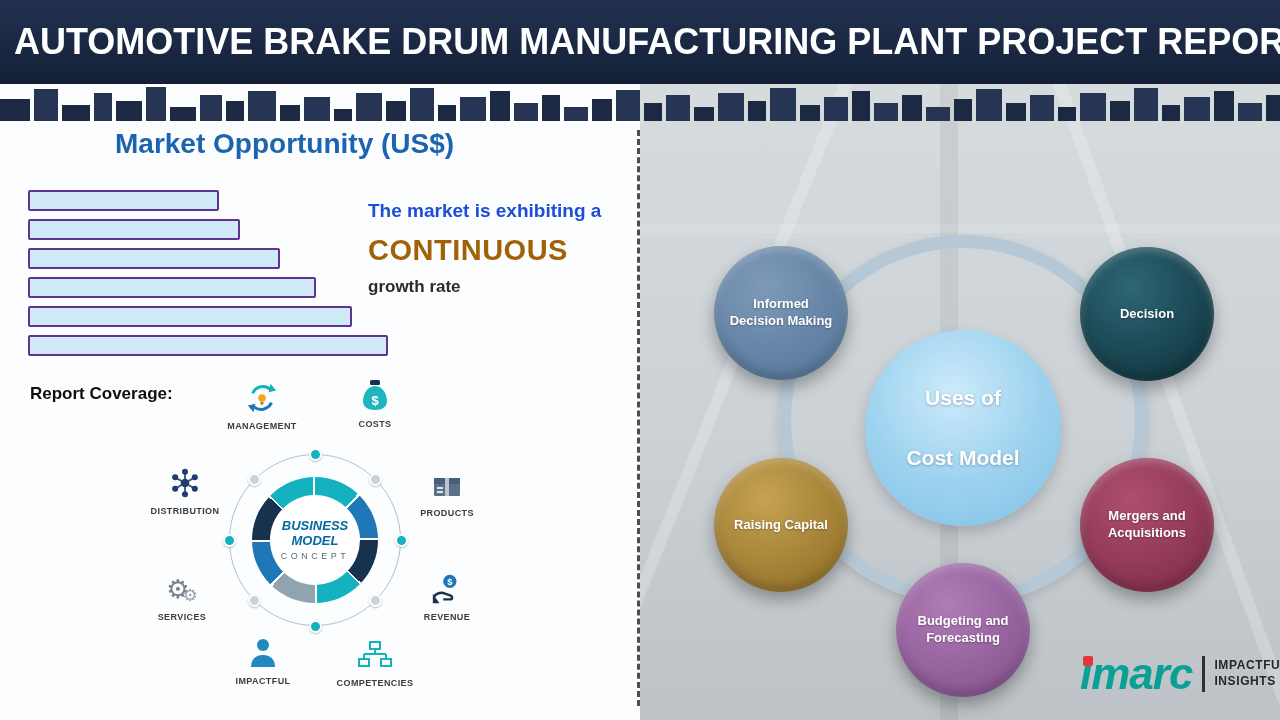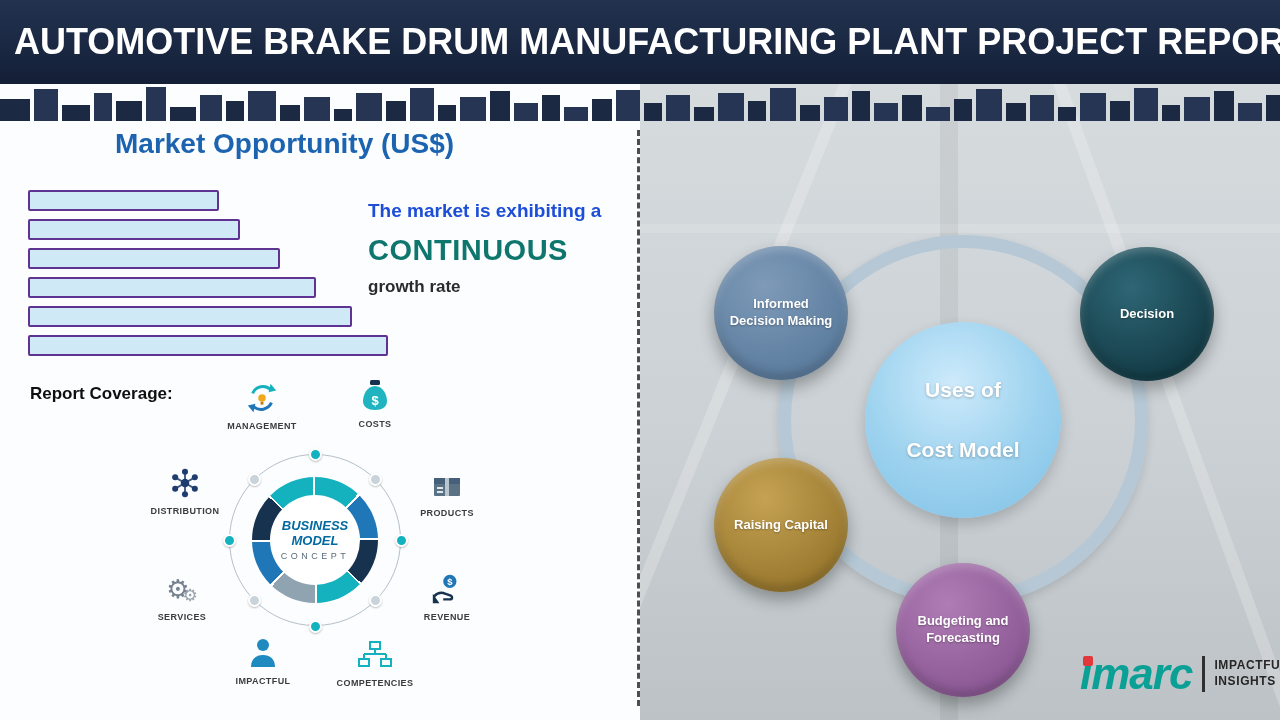--- a/index.html
+++ b/index.html
@@ -29,21 +29,21 @@
     border-left:3px dashed #4e4e4e; z-index:4; }
 
   
   .market-title { position:absolute; left:115px; top:44px; font-size:28px; font-weight:bold; color:#1c64b0; }
 
   .bar-chart { position:absolute; left:28px; top:106px; }
   .bar { height:21px; margin-bottom:8px; background:#cfe9f6; border:2px solid #5e3391; border-radius:2px; }
 
   .growth-text { position:absolute; left:368px; top:116px; width:268px; }
   .growth-line1 { font-size:19px; font-weight:bold; color:#1d4ed8; margin-bottom:12px; }
-  .continuous  { font-size:29px; font-weight:bold; color:#0f766e; letter-spacing:.5px; margin-bottom:10px; }
+  .continuous  { font-size:29px; font-weight:bold; color:#a16207; letter-spacing:.5px; margin-bottom:10px; }
   .growth-line3 { font-size:17px; font-weight:bold; color:#2b2b2b; }
 
   .report-coverage { position:absolute; left:30px; top:300px; font-size:17px; font-weight:bold; color:#0f0f0f; }
 
   
   .bm-outer { position:absolute; left:229px; top:370px; width:172px; height:172px;
     border:1.5px solid #b4c0c9; border-radius:50%; }
   .bm-ring { position:absolute; left:252px; top:393px; width:126px; height:126px; border-radius:50%;
     background:conic-gradient(#14b1be 0deg 43deg,#ffffff 43deg 45deg,
       #1f77b8 45deg 88deg,#ffffff 88deg 90deg,
@@ -72,21 +72,21 @@
   .pos-distribution { left:137px; top:381px; }
   .pos-products     { left:399px; top:383px; }
   .pos-services     { left:134px; top:487px; }
   .pos-revenue      { left:399px; top:487px; }
   .pos-customers    { left:215px; top:551px; }
   .pos-competencies { left:327px; top:553px; }
 
   
   .cm-ring { position:absolute; left:138px; top:151px; width:370px; height:370px; border-radius:50%;
     border:13px solid #b6c8d5; box-shadow:0 4px 10px rgba(0,0,0,.12); }
-  .cm-center { position:absolute; left:225px; top:238px; width:196px; height:196px; border-radius:50%;
+  .cm-center { position:absolute; left:225px; top:246px; width:196px; height:196px; border-radius:50%;
     background:radial-gradient(circle at 45% 32%, #cdeafb 0%, #9ed3ef 50%, #7fc0e6 100%);
     display:flex; flex-direction:column; align-items:center; justify-content:center; text-align:center;
     box-shadow:0 6px 14px rgba(0,0,0,.18);gap:32px; }
   .cm-center span { color:#ffffff; font-size:21px; font-weight:bold; line-height:1.35;
     text-shadow:0 1px 3px rgba(0,0,0,.25); }
   .satellite { position:absolute; width:134px; height:134px; border-radius:50%; padding:12px;
     display:flex; align-items:center; justify-content:center; text-align:center;
     color:#ffffff; font-weight:bold; font-size:13px; line-height:1.3;
     box-shadow:0 8px 16px rgba(0,0,0,.30), inset 0 4px 8px rgba(255,255,255,.25), inset 0 -6px 10px rgba(0,0,0,.18);
     text-shadow:0 1px 2px rgba(0,0,0,.3); }
@@ -265,20 +265,23 @@
       <div class="beam beam4"></div>
 
       <div class="cm-ring"></div>
       <div class="cm-center">
         <span>Uses of</span>
         <span>Cost Model</span>
       </div>
 
       <div class="satellite sat-1" style="background: radial-gradient(circle at 38% 30%, rgb(46, 102, 117) 0%, rgb(18, 58, 68) 78%);">
         <span>Decision</span>
+      </div>
+      <div class="satellite sat-2" style="background: radial-gradient(circle at 38% 30%, rgb(173, 79, 109) 0%, rgb(134, 49, 78) 78%);">
+        <span>Mergers and Acquisitions</span>
       </div>
       <div class="satellite sat-3" style="background: radial-gradient(circle at 38% 30%, rgb(176, 124, 181) 0%, rgb(138, 87, 148) 78%);">
         <span>Budgeting and Forecasting</span>
       </div>
       <div class="satellite sat-4" style="background: radial-gradient(circle at 38% 30%, rgb(197, 162, 83) 0%, rgb(151, 118, 44) 78%);">
         <span>Raising Capital</span>
       </div>
       <div class="satellite sat-5" style="background: radial-gradient(circle at 38% 30%, rgb(126, 154, 184) 0%, rgb(90, 123, 157) 78%);">
         <span>Informed Decision Making</span>
       </div>

